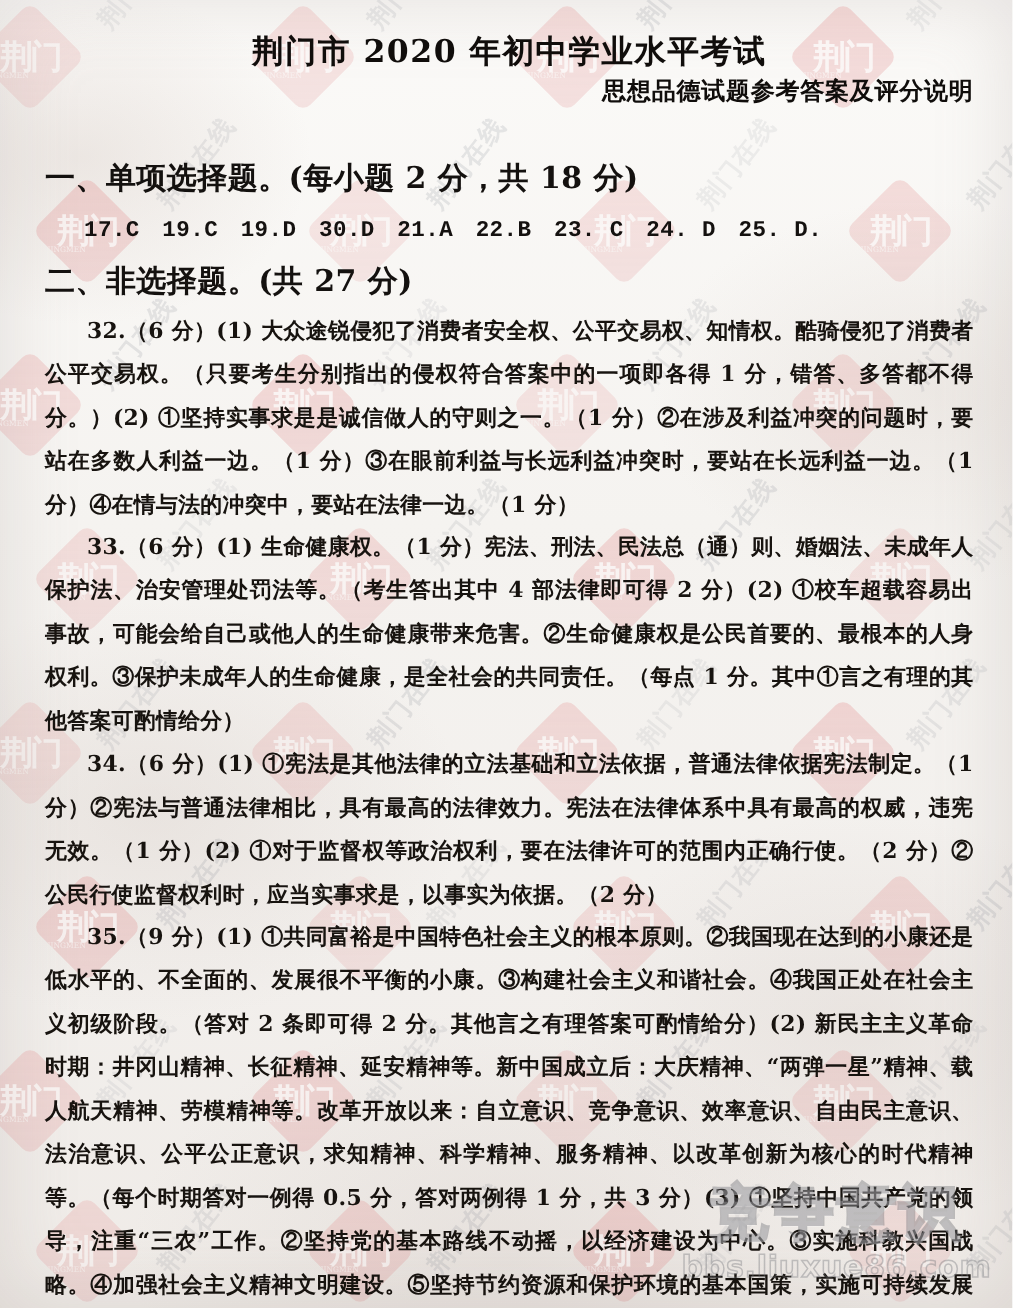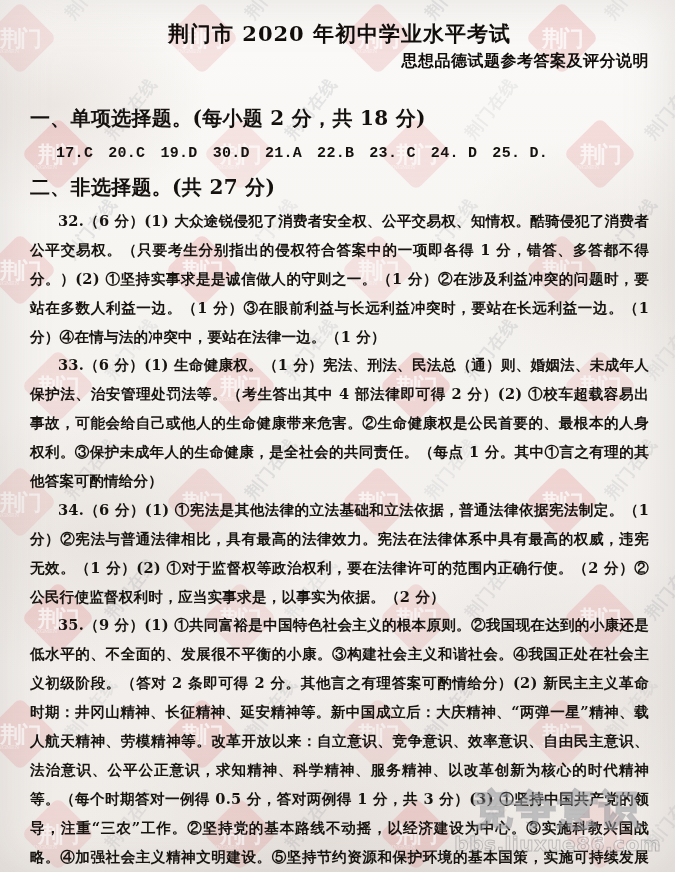--- a/index.html
+++ b/index.html
@@ -341,21 +341,21 @@
       <div class="wm-diag" style="left: 640px; top: 840px; opacity: 0.7;">荆门在线</div>
     </div>
 
   <div id="content">
 
     <div class="doc-title">荆门市 2020 年初中学业水平考试</div>
     <div class="doc-subtitle">思想品德试题参考答案及评分说明</div>
 
     <p class="section-head">一、单项选择题。(每小题 2 分，共 18 分)</p>
 
-    <p class="mc-answers" id="mc-answers"><span class="mc-item">17.C</span><span class="mc-item">20.C</span><span class="mc-item">19.D</span><span class="mc-item">30.D</span><span class="mc-item">21.A</span><span class="mc-item">22.B</span><span class="mc-item">23. C</span><span class="mc-item">24. D</span><span class="mc-item">25. D.</span></p>
+    <p class="mc-answers" id="mc-answers"><span class="mc-item">17.C</span><span class="mc-item">19.C</span><span class="mc-item">19.D</span><span class="mc-item">30.D</span><span class="mc-item">21.A</span><span class="mc-item">22.B</span><span class="mc-item">23. C</span><span class="mc-item">24. D</span><span class="mc-item">25. D.</span></p>
 
     <p class="section-head">二、非选择题。(共 27 分)</p>
 
     <p class="para">32.（6 分）(1) 大众途锐侵犯了消费者安全权、公平交易权、知情权。酷骑侵犯了消费者公平交易权。（只要考生分别指出的侵权符合答案中的一项即各得 1 分，错答、多答都不得分。）(2) ①坚持实事求是是诚信做人的守则之一。（1 分）②在涉及利益冲突的问题时，要站在多数人利益一边。（1 分）③在眼前利益与长远利益冲突时，要站在长远利益一边。（1 分）④在情与法的冲突中，要站在法律一边。（1 分）</p>
     <p class="para">33.（6 分）(1) 生命健康权。（1 分）宪法、刑法、民法总（通）则、婚姻法、未成年人保护法、治安管理处罚法等。（考生答出其中 4 部法律即可得 2 分）(2) ①校车超载容易出事故，可能会给自己或他人的生命健康带来危害。②生命健康权是公民首要的、最根本的人身权利。③保护未成年人的生命健康，是全社会的共同责任。（每点 1 分。其中①言之有理的其他答案可酌情给分）</p>
     <p class="para">34.（6 分）(1) ①宪法是其他法律的立法基础和立法依据，普通法律依据宪法制定。（1 分）②宪法与普通法律相比，具有最高的法律效力。宪法在法律体系中具有最高的权威，违宪无效。（1 分）(2) ①对于监督权等政治权利，要在法律许可的范围内正确行使。（2 分）②公民行使监督权利时，应当实事求是，以事实为依据。（2 分）</p>
     <p class="para">35.（9 分）(1) ①共同富裕是中国特色社会主义的根本原则。②我国现在达到的小康还是低水平的、不全面的、发展很不平衡的小康。③构建社会主义和谐社会。④我国正处在社会主义初级阶段。（答对 2 条即可得 2 分。其他言之有理答案可酌情给分）(2) 新民主主义革命时期：井冈山精神、长征精神、延安精神等。新中国成立后：大庆精神、“两弹一星”精神、载人航天精神、劳模精神等。改革开放以来：自立意识、竞争意识、效率意识、自由民主意识、法治意识、公平公正意识，求知精神、科学精神、服务精神、以改革创新为核心的时代精神等。（每个时期答对一例得 0.5 分，答对两例得 1 分，共 3 分）(3) ①坚持中国共产党的领导，注重“三农”工作。②坚持党的基本路线不动摇，以经济建设为中心。③实施科教兴国战略。④加强社会主义精神文明建设。⑤坚持节约资源和保护环境的基本国策，实施可持续发展战略。⑥依法治国、以德治国并重。（本题为开放性试题，考生答出其中 4 点即可得 4 分，其他言之有理答案可酌情给分）</p>
 
   </div>
 

